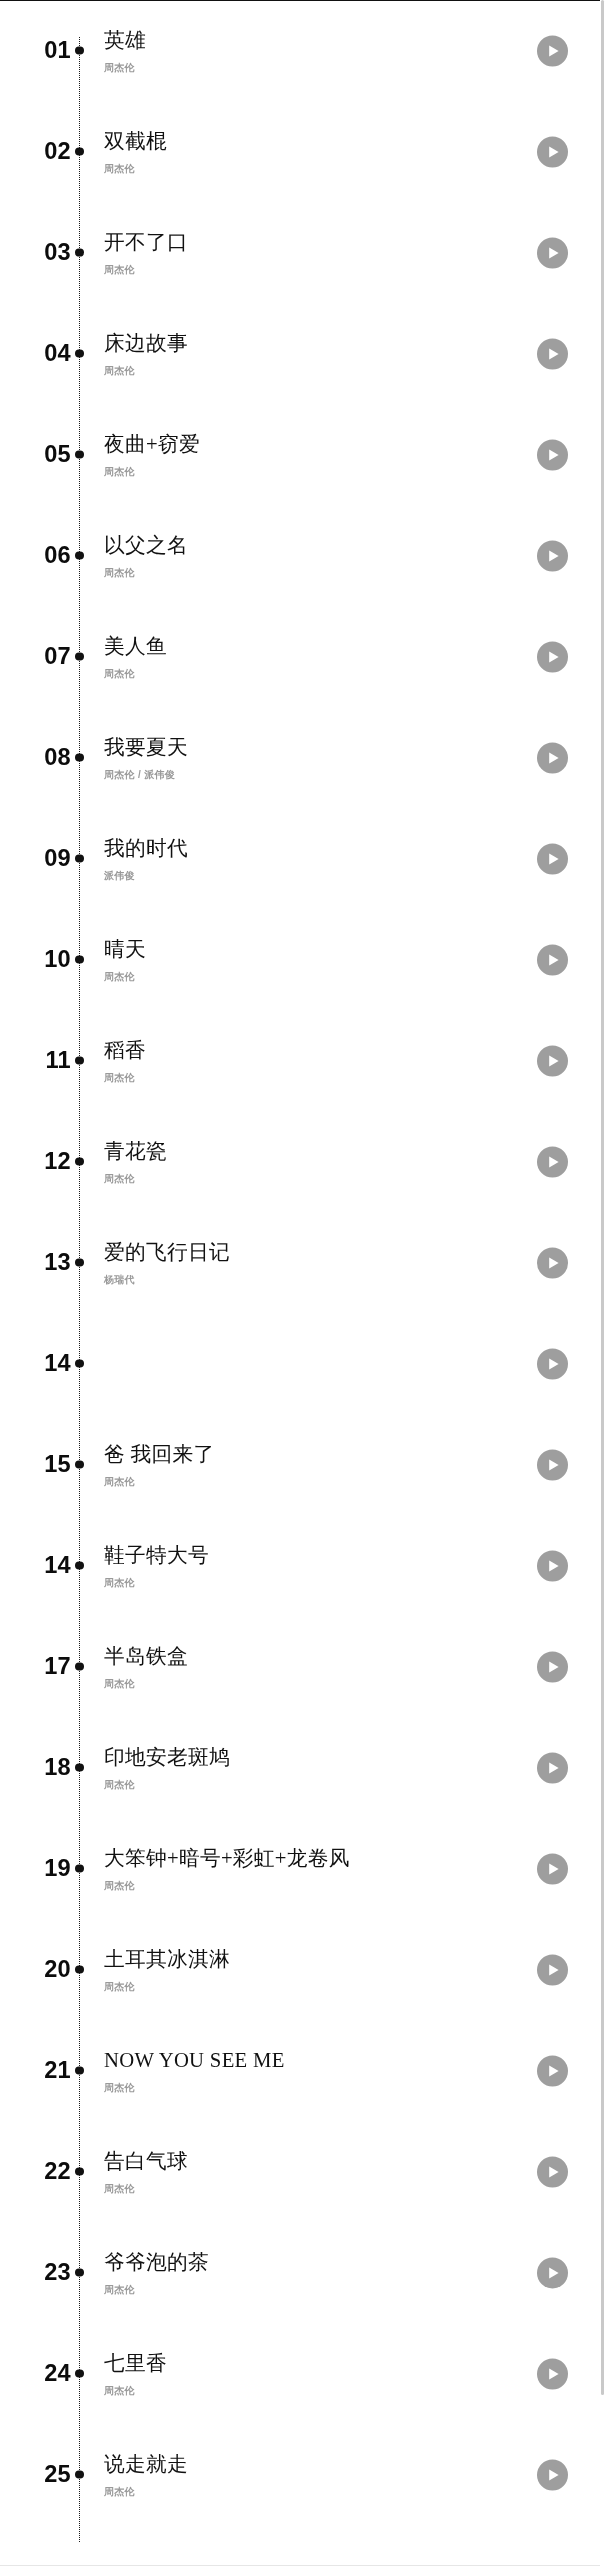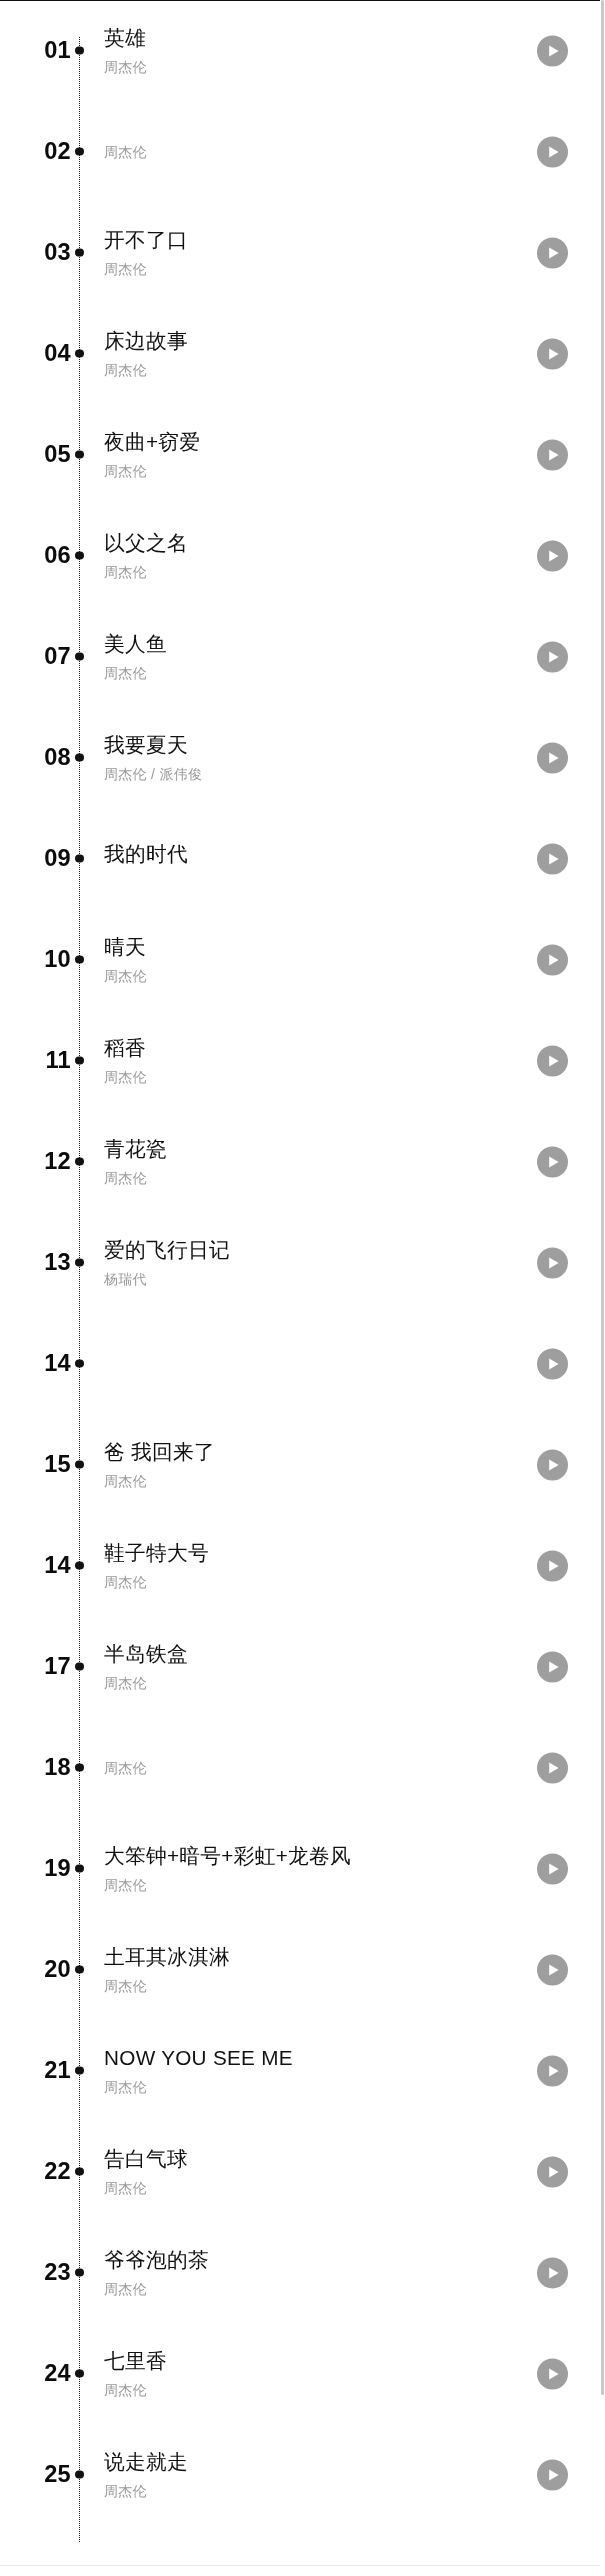--- a/index.html
+++ b/index.html
@@ -96,25 +96,26 @@
   }
 
   .track-title {
     font-size: 20.7px;
     font-weight: 400;
     color: #111111;
     line-height: 1.15;
     letter-spacing: 0.3px;
     white-space: nowrap;
     margin-bottom: 9.5px;
+    font-family: Liberation Serif, serif;
   }
 
   .track-artist {
-    font-size: 14px;
-    font-weight: 400;
+    font-size: 10px;
+    font-weight: 700;
     color: #9a9a9a;
     line-height: 1.15;
     letter-spacing: 0.3px;
     white-space: nowrap;
   }
 
   
   .play-button {
     position: absolute;
     right: 37px;
@@ -188,20 +189,21 @@
             <svg width="11.8" height="13" viewBox="0 0 20 22" aria-hidden="true">
               <path d="M2 1.6 L18 11 L2 20.4 Z" fill="#ffffff"></path>
             </svg>
           </span>
         </div>
       </div>
       <div class="track-row">
         <div class="track-index">02</div>
         <div class="track-node-dot"></div>
         <div class="track-text">
+          <div class="track-title">双截棍</div>
           <div class="track-artist">周杰伦</div>
         </div>
         <div class="play-button">
           <span>
             <svg width="11.8" height="13" viewBox="0 0 20 22" aria-hidden="true">
               <path d="M2 1.6 L18 11 L2 20.4 Z" fill="#ffffff"></path>
             </svg>
           </span>
         </div>
       </div>
@@ -293,20 +295,21 @@
               <path d="M2 1.6 L18 11 L2 20.4 Z" fill="#ffffff"></path>
             </svg>
           </span>
         </div>
       </div>
       <div class="track-row">
         <div class="track-index">09</div>
         <div class="track-node-dot"></div>
         <div class="track-text">
           <div class="track-title">我的时代</div>
+          <div class="track-artist">派伟俊</div>
         </div>
         <div class="play-button">
           <span>
             <svg width="11.8" height="13" viewBox="0 0 20 22" aria-hidden="true">
               <path d="M2 1.6 L18 11 L2 20.4 Z" fill="#ffffff"></path>
             </svg>
           </span>
         </div>
       </div>
       <div class="track-row">
@@ -422,20 +425,21 @@
             <svg width="11.8" height="13" viewBox="0 0 20 22" aria-hidden="true">
               <path d="M2 1.6 L18 11 L2 20.4 Z" fill="#ffffff"></path>
             </svg>
           </span>
         </div>
       </div>
       <div class="track-row">
         <div class="track-index">18</div>
         <div class="track-node-dot"></div>
         <div class="track-text">
+          <div class="track-title">印地安老斑鸠</div>
           <div class="track-artist">周杰伦</div>
         </div>
         <div class="play-button">
           <span>
             <svg width="11.8" height="13" viewBox="0 0 20 22" aria-hidden="true">
               <path d="M2 1.6 L18 11 L2 20.4 Z" fill="#ffffff"></path>
             </svg>
           </span>
         </div>
       </div>

